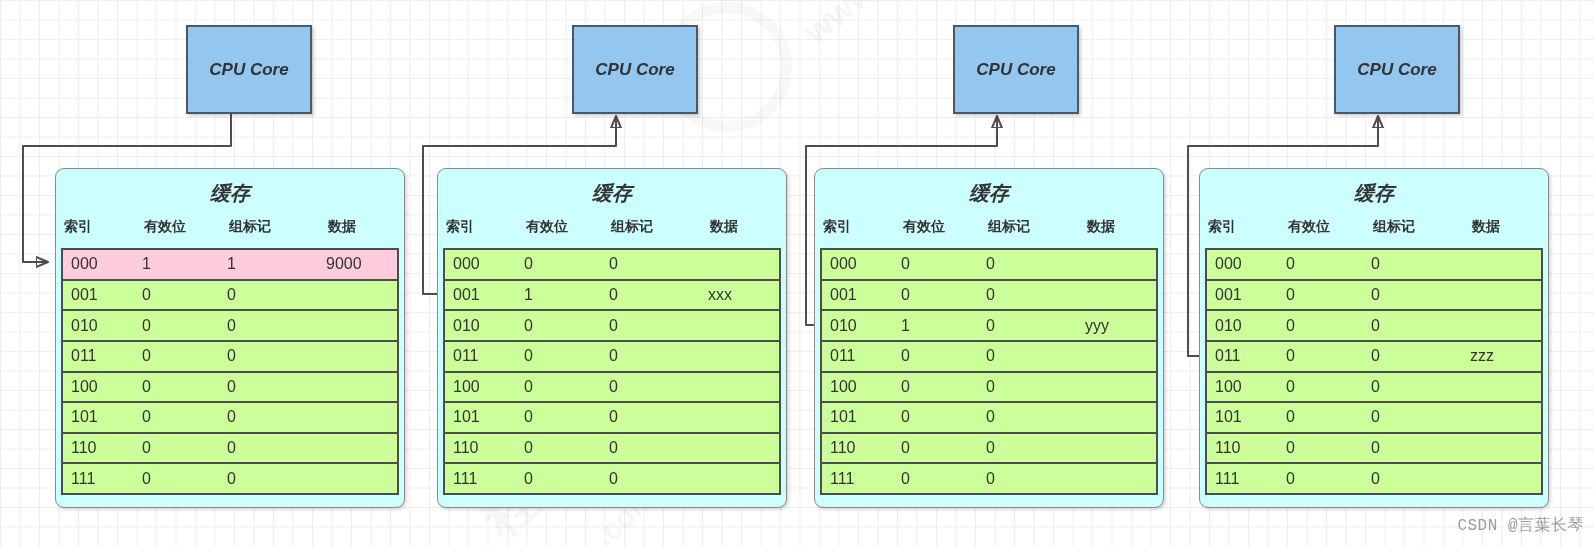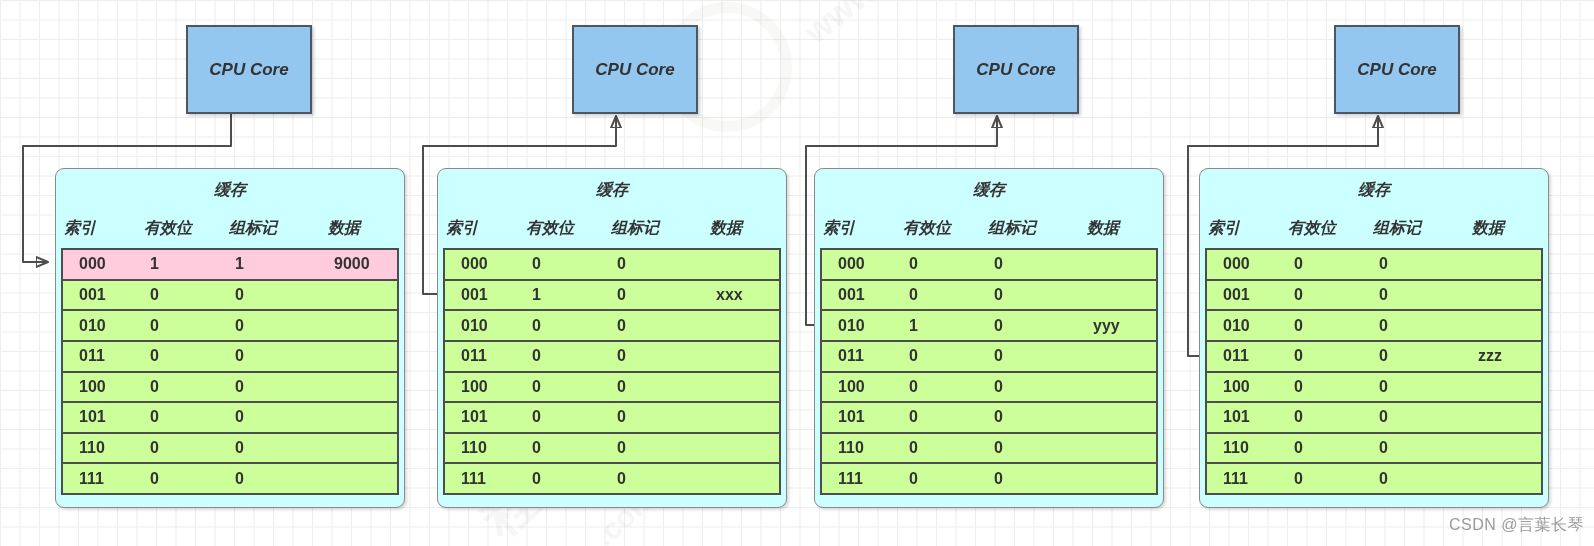--- a/index.html
+++ b/index.html
@@ -41,50 +41,50 @@
     background:var(--cache-bg,#ccffff);
     border:1px solid #8a8a8a;
     border-radius:9px;
     box-shadow:2px 2px 3px rgba(0,0,0,0.15);
     box-sizing:border-box;
   }
   .cache1 { left:55px; } .cache2 { left:437px; } .cache3 { left:814px; } .cache4 { left:1199px; }
 
   .cache-title {
     position:absolute; top:11px; left:0; width:100%;
-    text-align:center; font-weight:bold; font-style:italic; font-size:16px;
+    text-align:center; font-weight:bold; font-style:italic; font-size:20px;
   }
   .cache-header {
     position:absolute; top:49px; left:8px; right:6px;
     display:grid; grid-template-columns:80px 85px 99px 1fr;
-    font-weight:bold; font-style:italic; font-size:16px;
+    font-weight:bold; font-size:14px;
   }
   .cache-rows {
     position:absolute; left:5px; right:5px; top:79px; bottom:12px;
     display:grid; grid-template-rows:repeat(8,1fr);
     row-gap:2px;
     background:var(--line,#4d4d4d);
     border:2px solid var(--line,#4d4d4d);
   }
   .cache-row {
     background:var(--row-green,#ccff99);
     display:grid; grid-template-columns:71px 85px 99px 1fr;
-    align-items:center; padding-left:16px;
-    font-weight:bold; font-size:16px;
+    align-items:center; padding-left:8px;
+    font-weight:normal; font-size:16px;
   }
   .cache-row.highlight { background:var(--row-pink,#ffccdd); }
 
   
   #connectors { position:absolute; left:0; top:0; pointer-events:none; }
   #connectors path { stroke:var(--line,#4d4d4d); stroke-width:2; fill:none; stroke-linejoin:round; }
 
   
   .credit {
     position:absolute; right:10px; bottom:10px;
-    font-size:16px; color:#9b9b9b; letter-spacing:0.5px;
+    font-size:16px; color:#9b9b9b; letter-spacing:0.5px;font-family:Liberation Mono, monospace;
   }
 </style>
 </head>
 <body>
 
 <div id="canvas">
 
   <div class="wm-ring"></div>
   <div class="wm" style="left:800px; top:-8px; font-size:34px; transform:rotate(-38deg);">www</div>
   <div class="wm" style="left:470px; top:440px; font-size:52px; transform:rotate(-42deg);">程序员</div>

